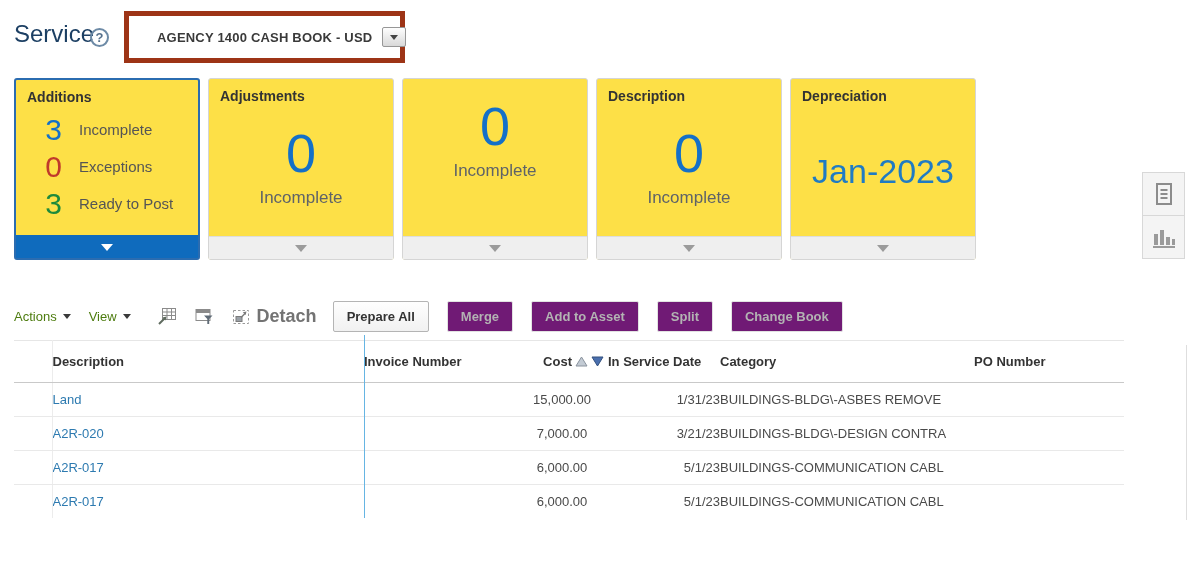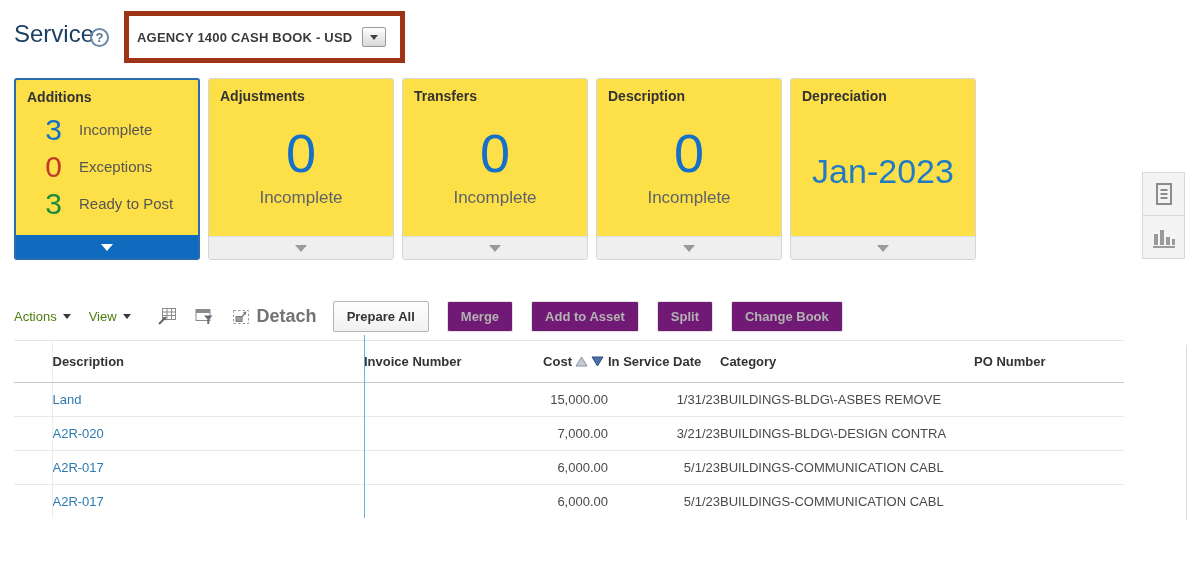--- a/index.html
+++ b/index.html
@@ -6,21 +6,21 @@
   .page{position:relative;width:1191px;height:581px;background:#fff;overflow:hidden;
         font-family:"Liberation Sans",sans-serif;color:#333;}
 
   
   .page-title{position:absolute;left:14px;top:20px;font-size:24px;font-weight:400;color:#1c3f63;margin:0;}
   .help-icon{position:absolute;left:90px;top:28px;width:19px;height:19px;border:2px solid #6d8aa6;
              border-radius:50%;display:flex;align-items:center;justify-content:center;
              font-size:13px;font-weight:bold;color:#55708c;box-sizing:border-box;cursor:pointer;}
   .highlight-box{position:absolute;left:124px;top:11px;width:281px;height:52px;
                  border:5px solid #9d3416;box-sizing:border-box;display:flex;align-items:center;}
-  .book-select{display:flex;align-items:center;gap:10px;padding-left:8px;}
+  .book-select{display:flex;align-items:center;gap:10px;padding-left:28px;}
   .book-select .val{font-size:13px;font-weight:bold;color:#3a3a3a;letter-spacing:.2px;white-space:nowrap;}
   .dd-btn{width:24px;height:20px;border:1px solid #979797;border-radius:2px;
           background:linear-gradient(#fefefe,#d9d9d9);display:flex;align-items:center;justify-content:center;padding:0;cursor:pointer;}
   .caret{width:0;height:0;border-left:4px solid transparent;border-right:4px solid transparent;border-top:5px solid #444;}
 
   
   .tiles{position:absolute;left:14px;top:78px;display:flex;gap:8px;}
   .tile{width:186px;height:182px;box-sizing:border-box;border:1px solid #d5d5d5;border-radius:3px;
         background:#fde047;display:flex;flex-direction:column;cursor:pointer;}
   .tile.selected{border:2px solid #2b6cb0;}
@@ -65,21 +65,21 @@
   table.grid{border-collapse:collapse;table-layout:fixed;width:1110px;}
   .grid th{height:41px;border-top:1px solid #e6e6e6;border-bottom:1px solid #c9c9c9;
            font-size:13px;font-weight:bold;color:#333;text-align:left;padding:0;background:#fff;}
   .grid td{height:33px;border-bottom:1px solid #e9e9e9;font-size:13px;color:#4a4a4a;
            padding:0;white-space:nowrap;overflow:hidden;}
   .grid tr:last-child td{border-bottom:none;}
   .col-sel{border-right:1px solid #ececec;}
   .cell-desc{padding-left:4px;}
   .cell-desc a{color:#2d7ab0;text-decoration:none;cursor:pointer;}
   .cell-inv{padding-left:5px;}
-  .cell-cost{text-align:right;padding-right:4px;}
+  .cell-cost{text-align:center;padding-right:4px;}
   .th-cost{display:flex;align-items:center;justify-content:flex-end;gap:3px;padding-right:4px;height:41px;}
   .cell-date{text-align:right;padding-right:6px;}
   .cell-cat{padding-left:30px;}
   .cell-po{padding-left:6px;}
   .freeze-line{position:absolute;left:364px;top:335px;width:1px;height:183px;background:#66b5e3;}
   .sort-icon{display:inline-block;cursor:pointer;}
 </style>
 </head>
 <body>
 
@@ -126,21 +126,20 @@
       <div class="tile-body">
         <div class="big-val">0</div>
         <div class="big-caption">Incomplete</div>
       </div>
       <div class="tile-footer">
         <span class="tri"></span>
       </div>
     </div>
 
     <div class="tile">
-      <div class="tile-title">Transfers</div>
       <div class="tile-body">
         <div class="big-val">0</div>
         <div class="big-caption">Incomplete</div>
       </div>
       <div class="tile-footer">
         <span class="tri"></span>
       </div>
     </div>
 
     <div class="tile">

